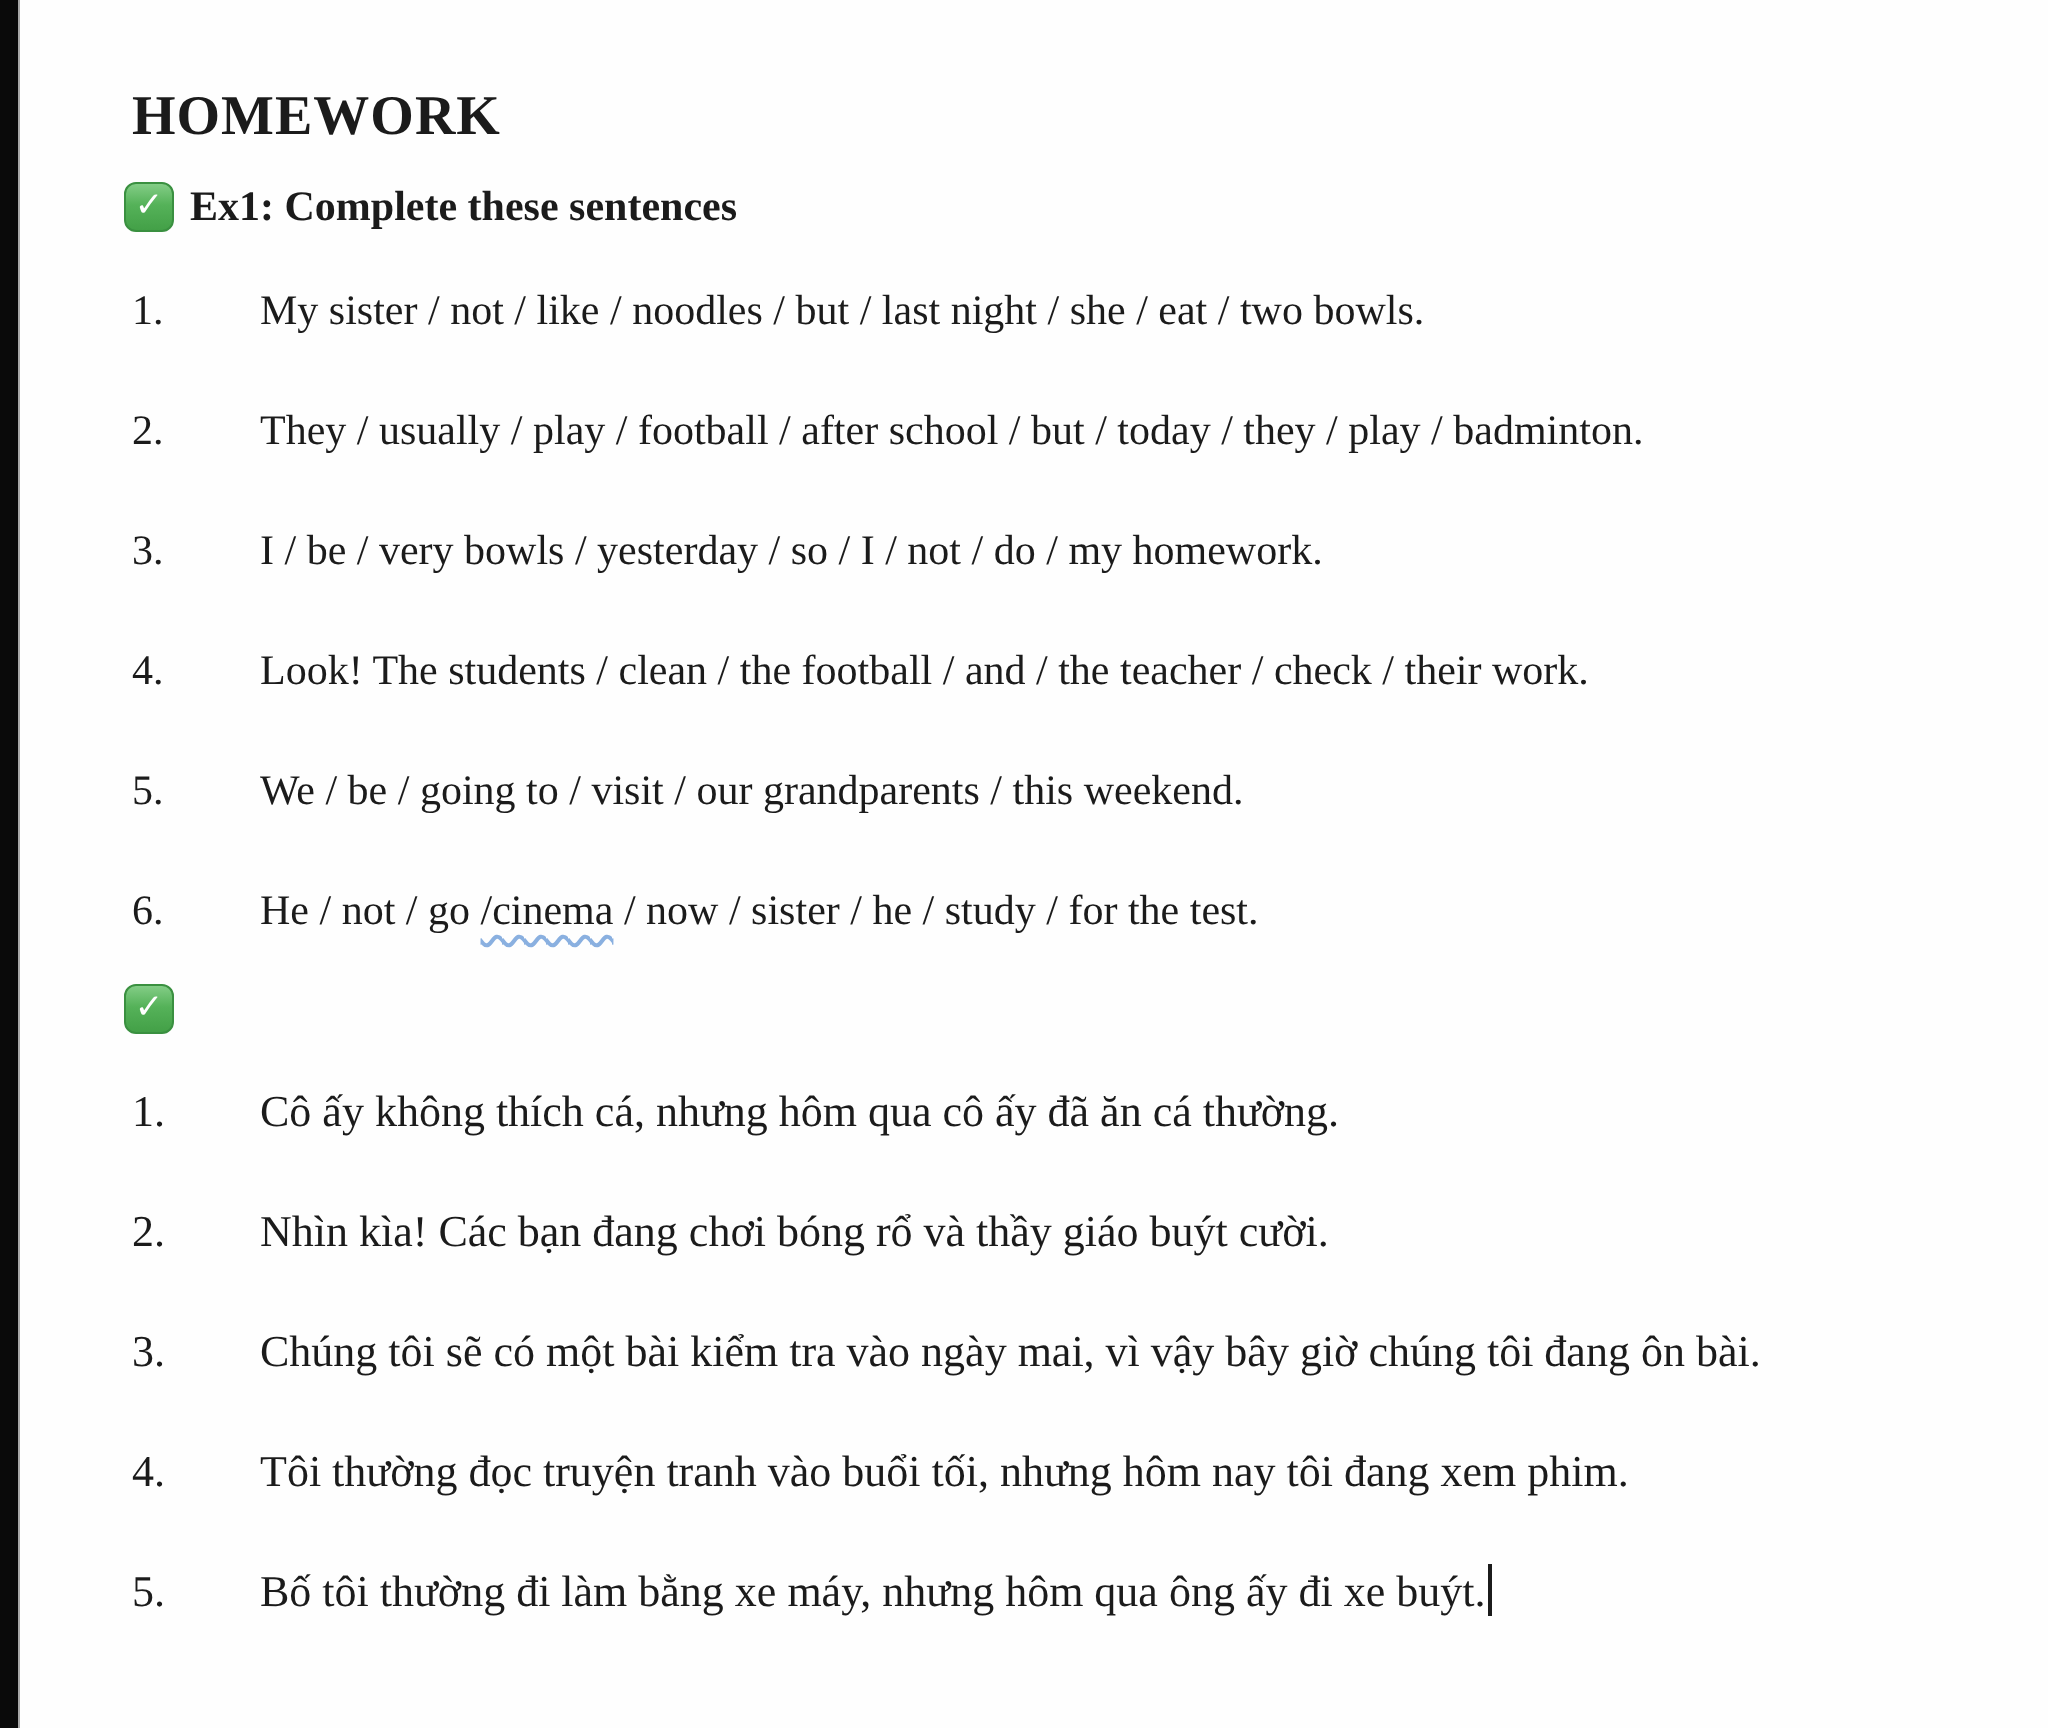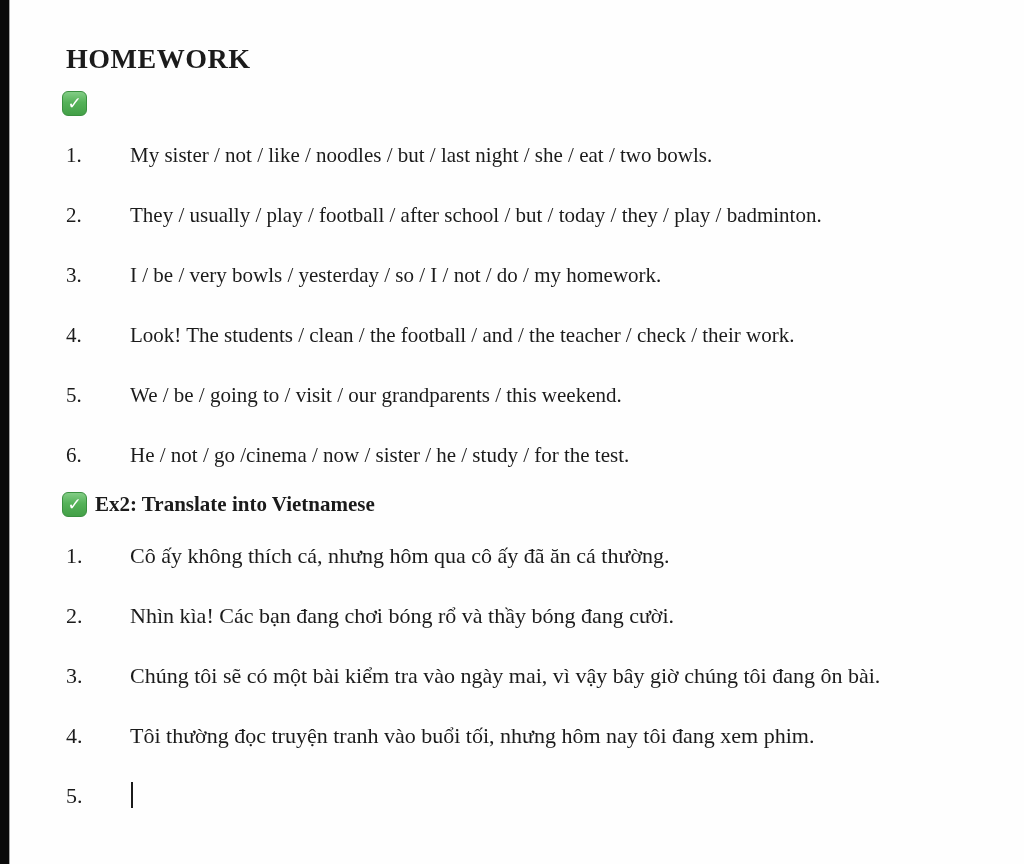--- a/index.html
+++ b/index.html
@@ -32,21 +32,21 @@
   .heading-label { margin-left:8px; font-size:21px; font-weight:bold; }
   .item-row {
     position:absolute; left:66px; right:6px;
     display:flex; align-items:baseline;
   }
   .ex1-item { font-size:21px; line-height:29px; }
   .ex2-item { font-size:22px; line-height:30px; }
   .item-num { flex:0 0 64px; }
   .item-text { flex:1 1 auto; white-space:nowrap; }
   .misspelled {
-    text-decoration-style:wavy;
+    text-decoration:underline; text-decoration-style:wavy;
     text-decoration-color:#8ab0e0; text-decoration-thickness:2px;
     text-underline-offset:5px;
   }
   .text-cursor {
     display:inline-block; width:2px; height:26px;
     background:#1b1b1b; vertical-align:-5px; margin-left:1px;
   }
   
   .ex1-head { top:90px; }
   .ex1-r0 { top:141px; } .ex1-r1 { top:201px; } .ex1-r2 { top:261px; }
@@ -58,20 +58,21 @@
 </head>
 <body>
 
 <div id="screen">
   <div class="left-bar"></div>
 
   <div class="doc-title">HOMEWORK</div>
 
   <div class="heading-row ex1-head">
     <span class="check-icon">✓</span>
+    <span class="heading-label">Ex1: Complete these sentences</span>
   </div>
 
   <div class="item-row ex1-item ex1-r0">
     <span class="item-num">1.</span>
     <span class="item-text">My sister / not / like / noodles / but / last night / she / eat / two bowls.</span>
   </div>
   <div class="item-row ex1-item ex1-r1">
     <span class="item-num">2.</span>
     <span class="item-text">They / usually / play / football / after school / but / today / they / play / badminton.</span>
   </div>
@@ -87,36 +88,35 @@
     <span class="item-num">5.</span>
     <span class="item-text">We / be / going to / visit / our grandparents / this weekend.</span>
   </div>
   <div class="item-row ex1-item ex1-r5">
     <span class="item-num">6.</span>
     <span class="item-text"><span>He / not / go </span><span class="misspelled">/cinema</span><span> / now / sister / he / study / for the test.</span></span>
   </div>
 
   <div class="heading-row ex2-head">
     <span class="check-icon">✓</span>
-    <span class="heading-label">Ex2: Translate into Vietnamese</span>
   </div>
 
   <div class="item-row ex2-item ex2-r0">
     <span class="item-num">1.</span>
     <span class="item-text">Cô ấy không thích cá, nhưng hôm qua cô ấy đã ăn cá thường.</span>
   </div>
   <div class="item-row ex2-item ex2-r1">
     <span class="item-num">2.</span>
-    <span class="item-text">Nhìn kìa! Các bạn đang chơi bóng rổ và thầy bóng đang cười.</span>
+    <span class="item-text">Nhìn kìa! Các bạn đang chơi bóng rổ và thầy giáo buýt cười.</span>
   </div>
   <div class="item-row ex2-item ex2-r2">
     <span class="item-num">3.</span>
     <span class="item-text">Chúng tôi sẽ có một bài kiểm tra vào ngày mai, vì vậy bây giờ chúng tôi đang ôn bài.</span>
   </div>
   <div class="item-row ex2-item ex2-r3">
     <span class="item-num">4.</span>
     <span class="item-text">Tôi thường đọc truyện tranh vào buổi tối, nhưng hôm nay tôi đang xem phim.</span>
   </div>
   <div class="item-row ex2-item ex2-r4">
     <span class="item-num">5.</span>
-    <span class="item-text"><span class="text-cursor"></span></span>
+    <span class="item-text"><span>Bố tôi thường đi làm bằng xe máy, nhưng hôm qua ông ấy đi xe buýt.</span><span class="text-cursor"></span></span>
   </div>
 </div>
 
 </body></html>

